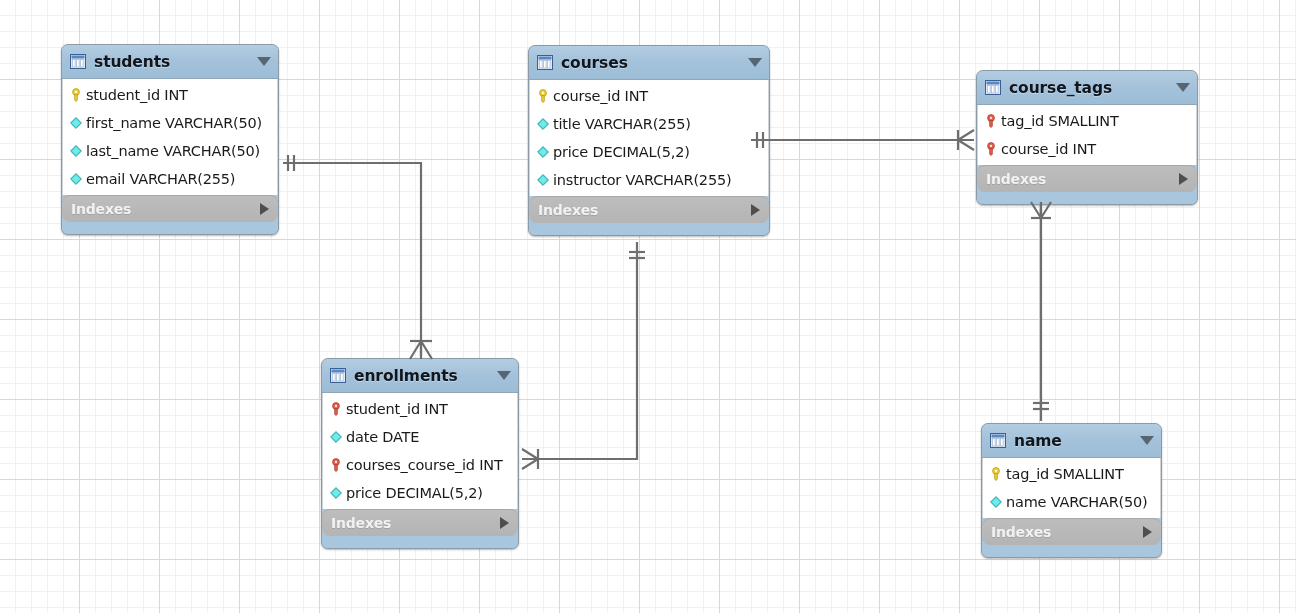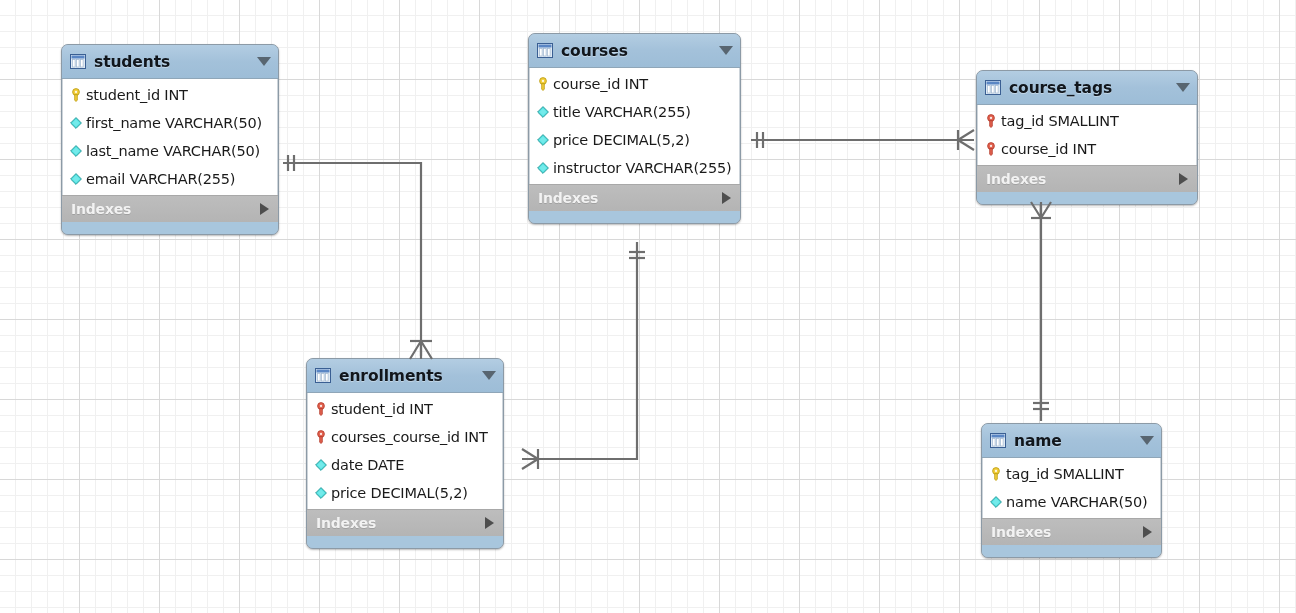--- a/index.html
+++ b/index.html
@@ -99,20 +99,21 @@
     color: #1a1a1a;
     letter-spacing: -0.2px;
   }
   .tbl-indexes {
     height: 26px;
     display: flex;
     align-items: center;
     padding: 0 9px 0 9px;
     background: linear-gradient(to bottom, #bdbdbd 0%, #b4b4b4 100%);
     border-top: 1px solid #a8a8a8;
+    border-radius: 8px;
   }
   .idx-label {
     font-size: 14px;
     font-weight: bold;
     color: #f2f2f2;
     flex: 1 1 auto;
     letter-spacing: -0.2px;
     text-shadow: 0 1px 0 rgba(0,0,0,0.12);
   }
   .idx-caret {
@@ -194,21 +195,21 @@
           </span>
           <span class="col-text">email VARCHAR(255)</span>
         </div>
       </div>
       <div class="tbl-indexes">
         <span class="idx-label">Indexes</span>
         <span class="idx-caret"></span>
       </div>
       <div class="tbl-footer"></div>
     </div>
-    <div class="table-box" style="left: 528px; top: 33px; width: 213px;">
+    <div class="table-box" style="left: 528px; top: 45px; width: 242px;">
       <div class="tbl-header">
         <span>
           <svg class="tbl-icon" viewBox="0 0 16 15" xmlns="http://www.w3.org/2000/svg">
             <rect x="0.5" y="0.5" width="15" height="14" fill="#dfeaf4" stroke="#3a5f93"></rect>
             <rect x="1.5" y="1.5" width="13" height="3" fill="#5a86c4"></rect>
             <rect x="2.5" y="5.5" width="2.6" height="7.5" fill="#ffffff" stroke="#9fb6cf" stroke-width="0.7"></rect>
             <rect x="6.5" y="5.5" width="2.6" height="7.5" fill="#ffffff" stroke="#9fb6cf" stroke-width="0.7"></rect>
             <rect x="10.5" y="5.5" width="2.6" height="7.5" fill="#ffffff" stroke="#9fb6cf" stroke-width="0.7"></rect>
           </svg>
         </span>
@@ -295,21 +296,21 @@
           </span>
           <span class="col-text">course_id INT</span>
         </div>
       </div>
       <div class="tbl-indexes">
         <span class="idx-label">Indexes</span>
         <span class="idx-caret"></span>
       </div>
       <div class="tbl-footer"></div>
     </div>
-    <div class="table-box" style="left: 306px; top: 358px; width: 198px;">
+    <div class="table-box" style="left: 321px; top: 358px; width: 198px;">
       <div class="tbl-header">
         <span>
           <svg class="tbl-icon" viewBox="0 0 16 15" xmlns="http://www.w3.org/2000/svg">
             <rect x="0.5" y="0.5" width="15" height="14" fill="#dfeaf4" stroke="#3a5f93"></rect>
             <rect x="1.5" y="1.5" width="13" height="3" fill="#5a86c4"></rect>
             <rect x="2.5" y="5.5" width="2.6" height="7.5" fill="#ffffff" stroke="#9fb6cf" stroke-width="0.7"></rect>
             <rect x="6.5" y="5.5" width="2.6" height="7.5" fill="#ffffff" stroke="#9fb6cf" stroke-width="0.7"></rect>
             <rect x="10.5" y="5.5" width="2.6" height="7.5" fill="#ffffff" stroke="#9fb6cf" stroke-width="0.7"></rect>
           </svg>
         </span>
@@ -323,35 +324,35 @@
               <circle cx="7" cy="4" r="3.4" fill="#e2614e" stroke="#b23b2c" stroke-width="0.8"></circle>
               <circle cx="7" cy="4" r="1.15" fill="#ffffff" fill-opacity="0.85"></circle>
               <path d="M 5.7 6.6 L 5.7 12.3 L 7 13.4 L 8.3 12.3 L 8.3 6.6 Z" fill="#e2614e" stroke="#b23b2c" stroke-width="0.8"></path>
             </svg>
           </span>
           <span class="col-text">student_id INT</span>
         </div>
         <div class="col-row">
           <span>
             <svg class="col-icon" viewBox="0 0 14 14" xmlns="http://www.w3.org/2000/svg">
+              <path d="M 7 1.6 L 12.4 7 L 7 12.4 L 1.6 7 Z" fill="#52e2e2" stroke="#2f9c9c" stroke-width="1"></path>
+              <path d="M 7 3.4 L 10.6 7 L 7 10.6 L 3.4 7 Z" fill="#8ff0f0" fill-opacity="0.55"></path>
+            </svg>
+          </span>
+          <span class="col-text">date DATE</span>
+        </div>
+        <div class="col-row">
+          <span>
+            <svg class="col-icon" viewBox="0 0 14 14" xmlns="http://www.w3.org/2000/svg">
               <circle cx="7" cy="4" r="3.4" fill="#e2614e" stroke="#b23b2c" stroke-width="0.8"></circle>
               <circle cx="7" cy="4" r="1.15" fill="#ffffff" fill-opacity="0.85"></circle>
               <path d="M 5.7 6.6 L 5.7 12.3 L 7 13.4 L 8.3 12.3 L 8.3 6.6 Z" fill="#e2614e" stroke="#b23b2c" stroke-width="0.8"></path>
             </svg>
           </span>
           <span class="col-text">courses_course_id INT</span>
-        </div>
-        <div class="col-row">
-          <span>
-            <svg class="col-icon" viewBox="0 0 14 14" xmlns="http://www.w3.org/2000/svg">
-              <path d="M 7 1.6 L 12.4 7 L 7 12.4 L 1.6 7 Z" fill="#52e2e2" stroke="#2f9c9c" stroke-width="1"></path>
-              <path d="M 7 3.4 L 10.6 7 L 7 10.6 L 3.4 7 Z" fill="#8ff0f0" fill-opacity="0.55"></path>
-            </svg>
-          </span>
-          <span class="col-text">date DATE</span>
         </div>
         <div class="col-row">
           <span>
             <svg class="col-icon" viewBox="0 0 14 14" xmlns="http://www.w3.org/2000/svg">
               <path d="M 7 1.6 L 12.4 7 L 7 12.4 L 1.6 7 Z" fill="#52e2e2" stroke="#2f9c9c" stroke-width="1"></path>
               <path d="M 7 3.4 L 10.6 7 L 7 10.6 L 3.4 7 Z" fill="#8ff0f0" fill-opacity="0.55"></path>
             </svg>
           </span>
           <span class="col-text">price DECIMAL(5,2)</span>
         </div>

